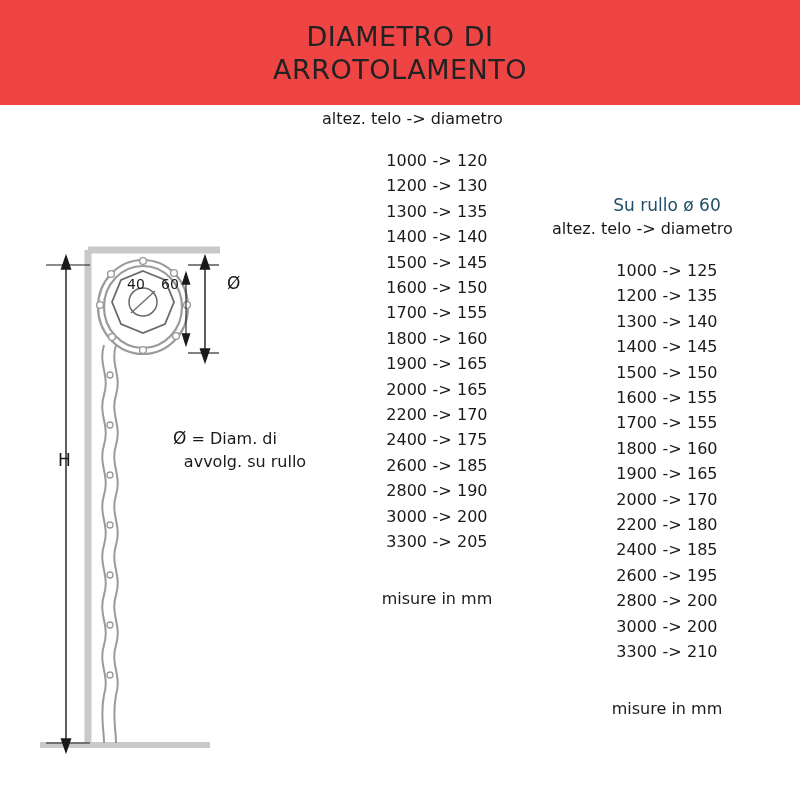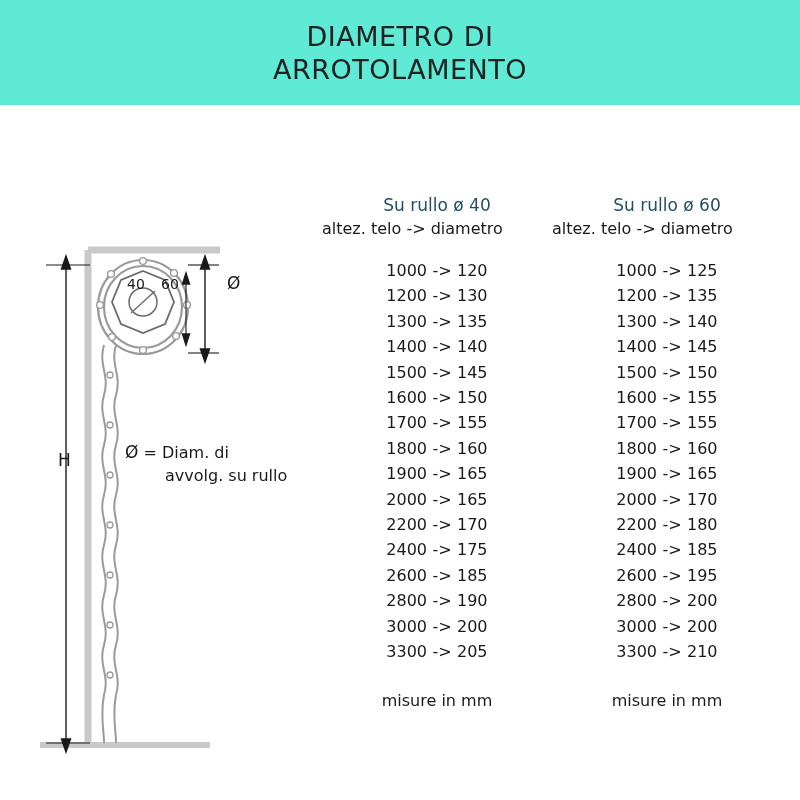--- a/index.html
+++ b/index.html
@@ -13,21 +13,21 @@
     font-family: "DejaVu Sans", sans-serif;
     color: #1a1a1a;
     overflow: hidden;
     position: relative;
   }
 
   
   .header {
     width: 800px;
     height: 105px;
-    background: #5eead4;
+    background: #ef4444;
     box-sizing: border-box;
     display: flex;
     flex-direction: column;
     align-items: center;
     justify-content: center;
   }
   .header-line {
     font-size: 27px;
     letter-spacing: 0.5px;
     color: #222222;
@@ -60,25 +60,26 @@
     white-space: nowrap;
   }
   .diagram-svg {
     position: absolute;
     left: 0;
     top: 120px;
   }
   .legend {
     position: absolute;
     left: 125px;
-    top: 336px;
+    top: 322px;
     font-size: 16px;
     line-height: 23px;
     color: #1a1a1a;
     width: 200px;
+    text-align: center;
   }
   .legend .sym {
     font-size: 17px;
   }
 
   
   .col {
     position: absolute;
     top: 0;
     width: 230px;
@@ -124,21 +125,21 @@
     text-align: center;
   }
   .row .d {
     display: inline-block;
     width: 36px;
     text-align: left;
   }
   .col-foot {
     font-size: 16px;
     color: #1a1a1a;
-    margin-top: 26px;
+    margin-top: 34px;
     text-align: center;
   }
 
   
   .lbl {
     position: absolute;
     font-size: 15px;
     color: #1a1a1a;
   }
   .lbl-h   { left: 58px;  top: 345px; font-size: 17px; }
@@ -245,21 +246,20 @@
     <div class="lbl lbl-60">60</div>
 
     <div class="legend">
       <span class="sym">Ø</span>
       <span>= Diam. di</span><br>
       <span style="margin-left:40px;display:inline-block">avvolg. su rullo</span>
     </div>
   </div>
 
   <div class="col col-40">
-    <div class="col-title">Su rullo ø 40</div>
     <div class="col-sub">altez. telo -&gt; diametro</div>
     <div class="rows">
         <div class="row"><span class="h">1000</span><span class="arrow">-&gt;</span><span class="d">120</span></div>
         <div class="row"><span class="h">1200</span><span class="arrow">-&gt;</span><span class="d">130</span></div>
         <div class="row"><span class="h">1300</span><span class="arrow">-&gt;</span><span class="d">135</span></div>
         <div class="row"><span class="h">1400</span><span class="arrow">-&gt;</span><span class="d">140</span></div>
         <div class="row"><span class="h">1500</span><span class="arrow">-&gt;</span><span class="d">145</span></div>
         <div class="row"><span class="h">1600</span><span class="arrow">-&gt;</span><span class="d">150</span></div>
         <div class="row"><span class="h">1700</span><span class="arrow">-&gt;</span><span class="d">155</span></div>
         <div class="row"><span class="h">1800</span><span class="arrow">-&gt;</span><span class="d">160</span></div>

